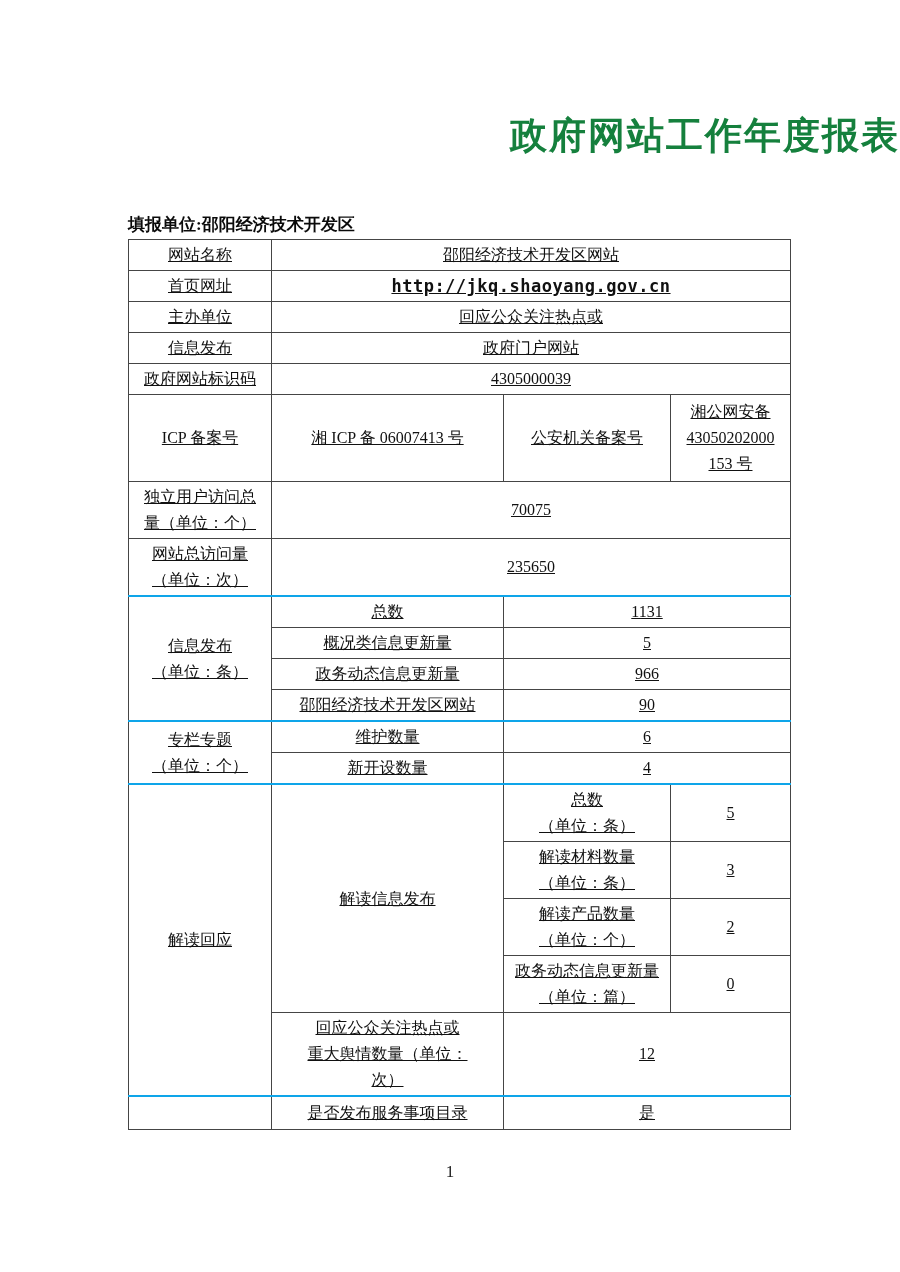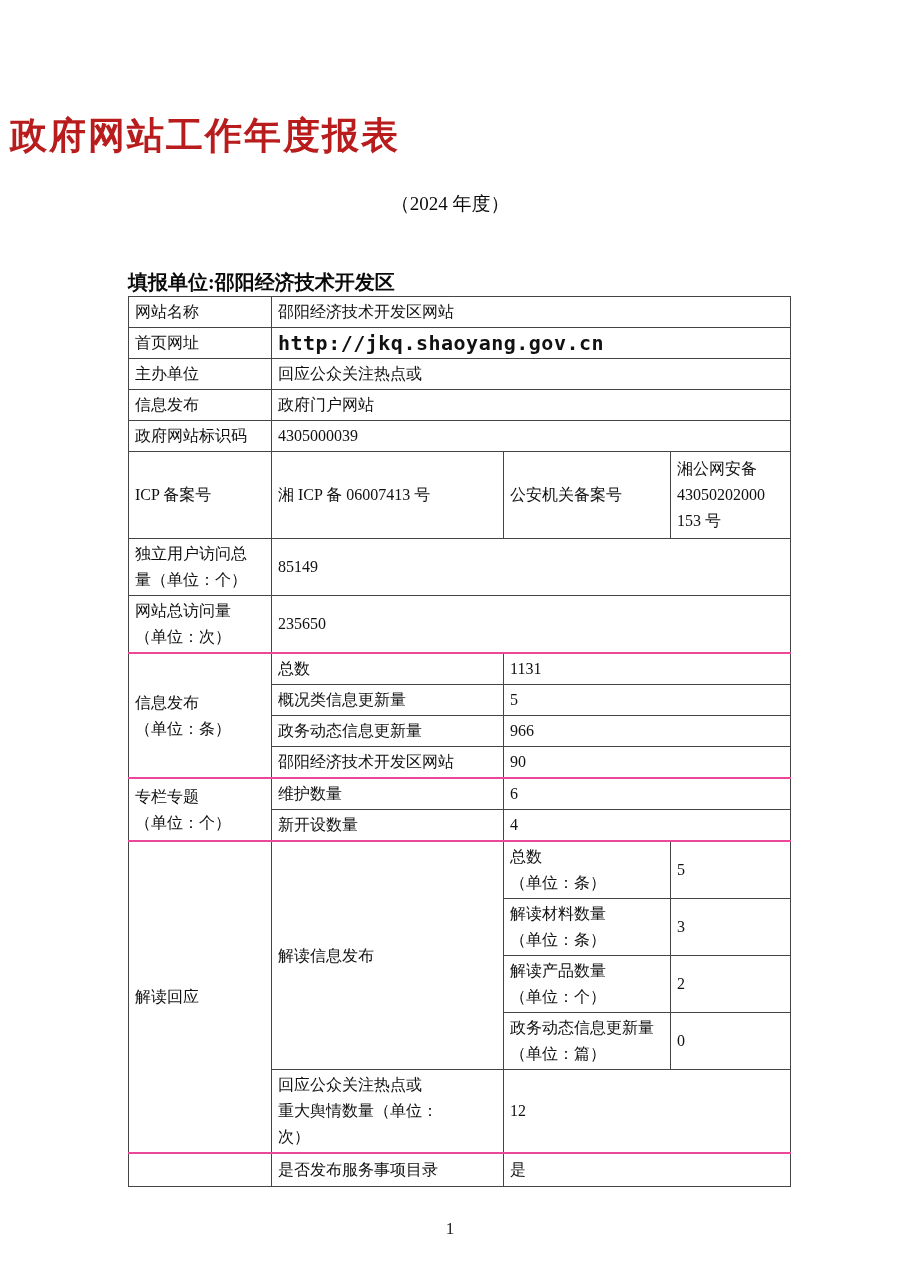--- a/index.html
+++ b/index.html
@@ -7,65 +7,66 @@
   body {
     width: 900px; height: 1272px;
     overflow: hidden;
     font-family: "Liberation Serif", "DejaVu Serif", serif;
     color: #111111;
   }
   .page { width: 900px; height: 1272px; position: relative; background: #ffffff; }
 
   .doc-title {
     margin-top: 112px;
-    text-align: left;
+    text-align: right;
     font-family: "Liberation Sans", "DejaVu Sans", sans-serif;
     font-weight: 700;
     font-size: 37px;
     line-height: 48px;
     letter-spacing: 2px;
-    color: #b91c1c;
+    color: #15803d;
     padding-left: 10px;
   }
   .doc-subtitle {
     margin-top: 31px;
     text-align: center;
     font-size: 19px;
     line-height: 26px;
     color: #0a0a0a;
   }
   .reporting-unit {
     margin: 54px 0 3px 128px;
-    font-size: 20px;
+    font-size: 17px;
     font-weight: 700;
     line-height: 22px;
     color: #0a0a0a;
   }
 
   table.report {
     margin-left: 128px;
     width: 662px;
     border-collapse: collapse;
     table-layout: fixed;
     font-size: 16px;
   }
   table.report td {
     border: 1px solid #454545;
-    text-align: left;
+    text-align: center;
     vertical-align: middle;
     padding: 2px 6px;
     line-height: 26px;
     white-space: pre-line;
-  }
-  tr.sec > td { border-top: 2px solid #ec4899; }
+    text-decoration: underline;
+  }
+  tr.sec > td { border-top: 2px solid #0ea5e9; }
 
   td.mono {
     font-family: "DejaVu Sans Mono", "Liberation Mono", monospace;
     font-weight: 600;
-    font-size: 20px;
+    font-size: 17px;
     letter-spacing: 0.5px;
   }
   td.breakall { word-break: break-all; padding: 2px 8px; }
 
   
   tr.h31  > td { height: 31px; }
   tr.h87  > td { height: 87px; }
   tr.h52  > td { height: 52px; }
   tr.h57  > td { height: 57px; }
   tr.h28  > td { height: 28px; }
@@ -78,21 +79,20 @@
     font-size: 17px;
     color: #222222;
   }
 </style>
 </head>
 <body>
 
 <div class="page">
 
   <div class="doc-title">政府网站工作年度报表</div>
-  <div class="doc-subtitle">（2024 年度）</div>
   <div class="reporting-unit">填报单位:邵阳经济技术开发区</div>
 
   <table class="report">
     <colgroup>
       <col style="width:143px">
       <col style="width:232px">
       <col style="width:167px">
       <col style="width:120px">
     </colgroup>
     <tbody>
@@ -123,21 +123,21 @@
         <td>湘 ICP 备 06007413 号</td>
         <td>公安机关备案号</td>
         <td class="breakall">湘公网安备
 43050202000
 153 号</td>
       </tr>
 
       <tr class="h52">
         <td>独立用户访问总
 量（单位：个）</td>
-        <td colspan="3">85149</td>
+        <td colspan="3">70075</td>
       </tr>
       <tr class="h57">
         <td>网站总访问量
 （单位：次）</td>
         <td colspan="3">235650</td>
       </tr>
 
       <tr class="h31 sec">
         <td rowspan="4">信息发布
 （单位：条）</td>

